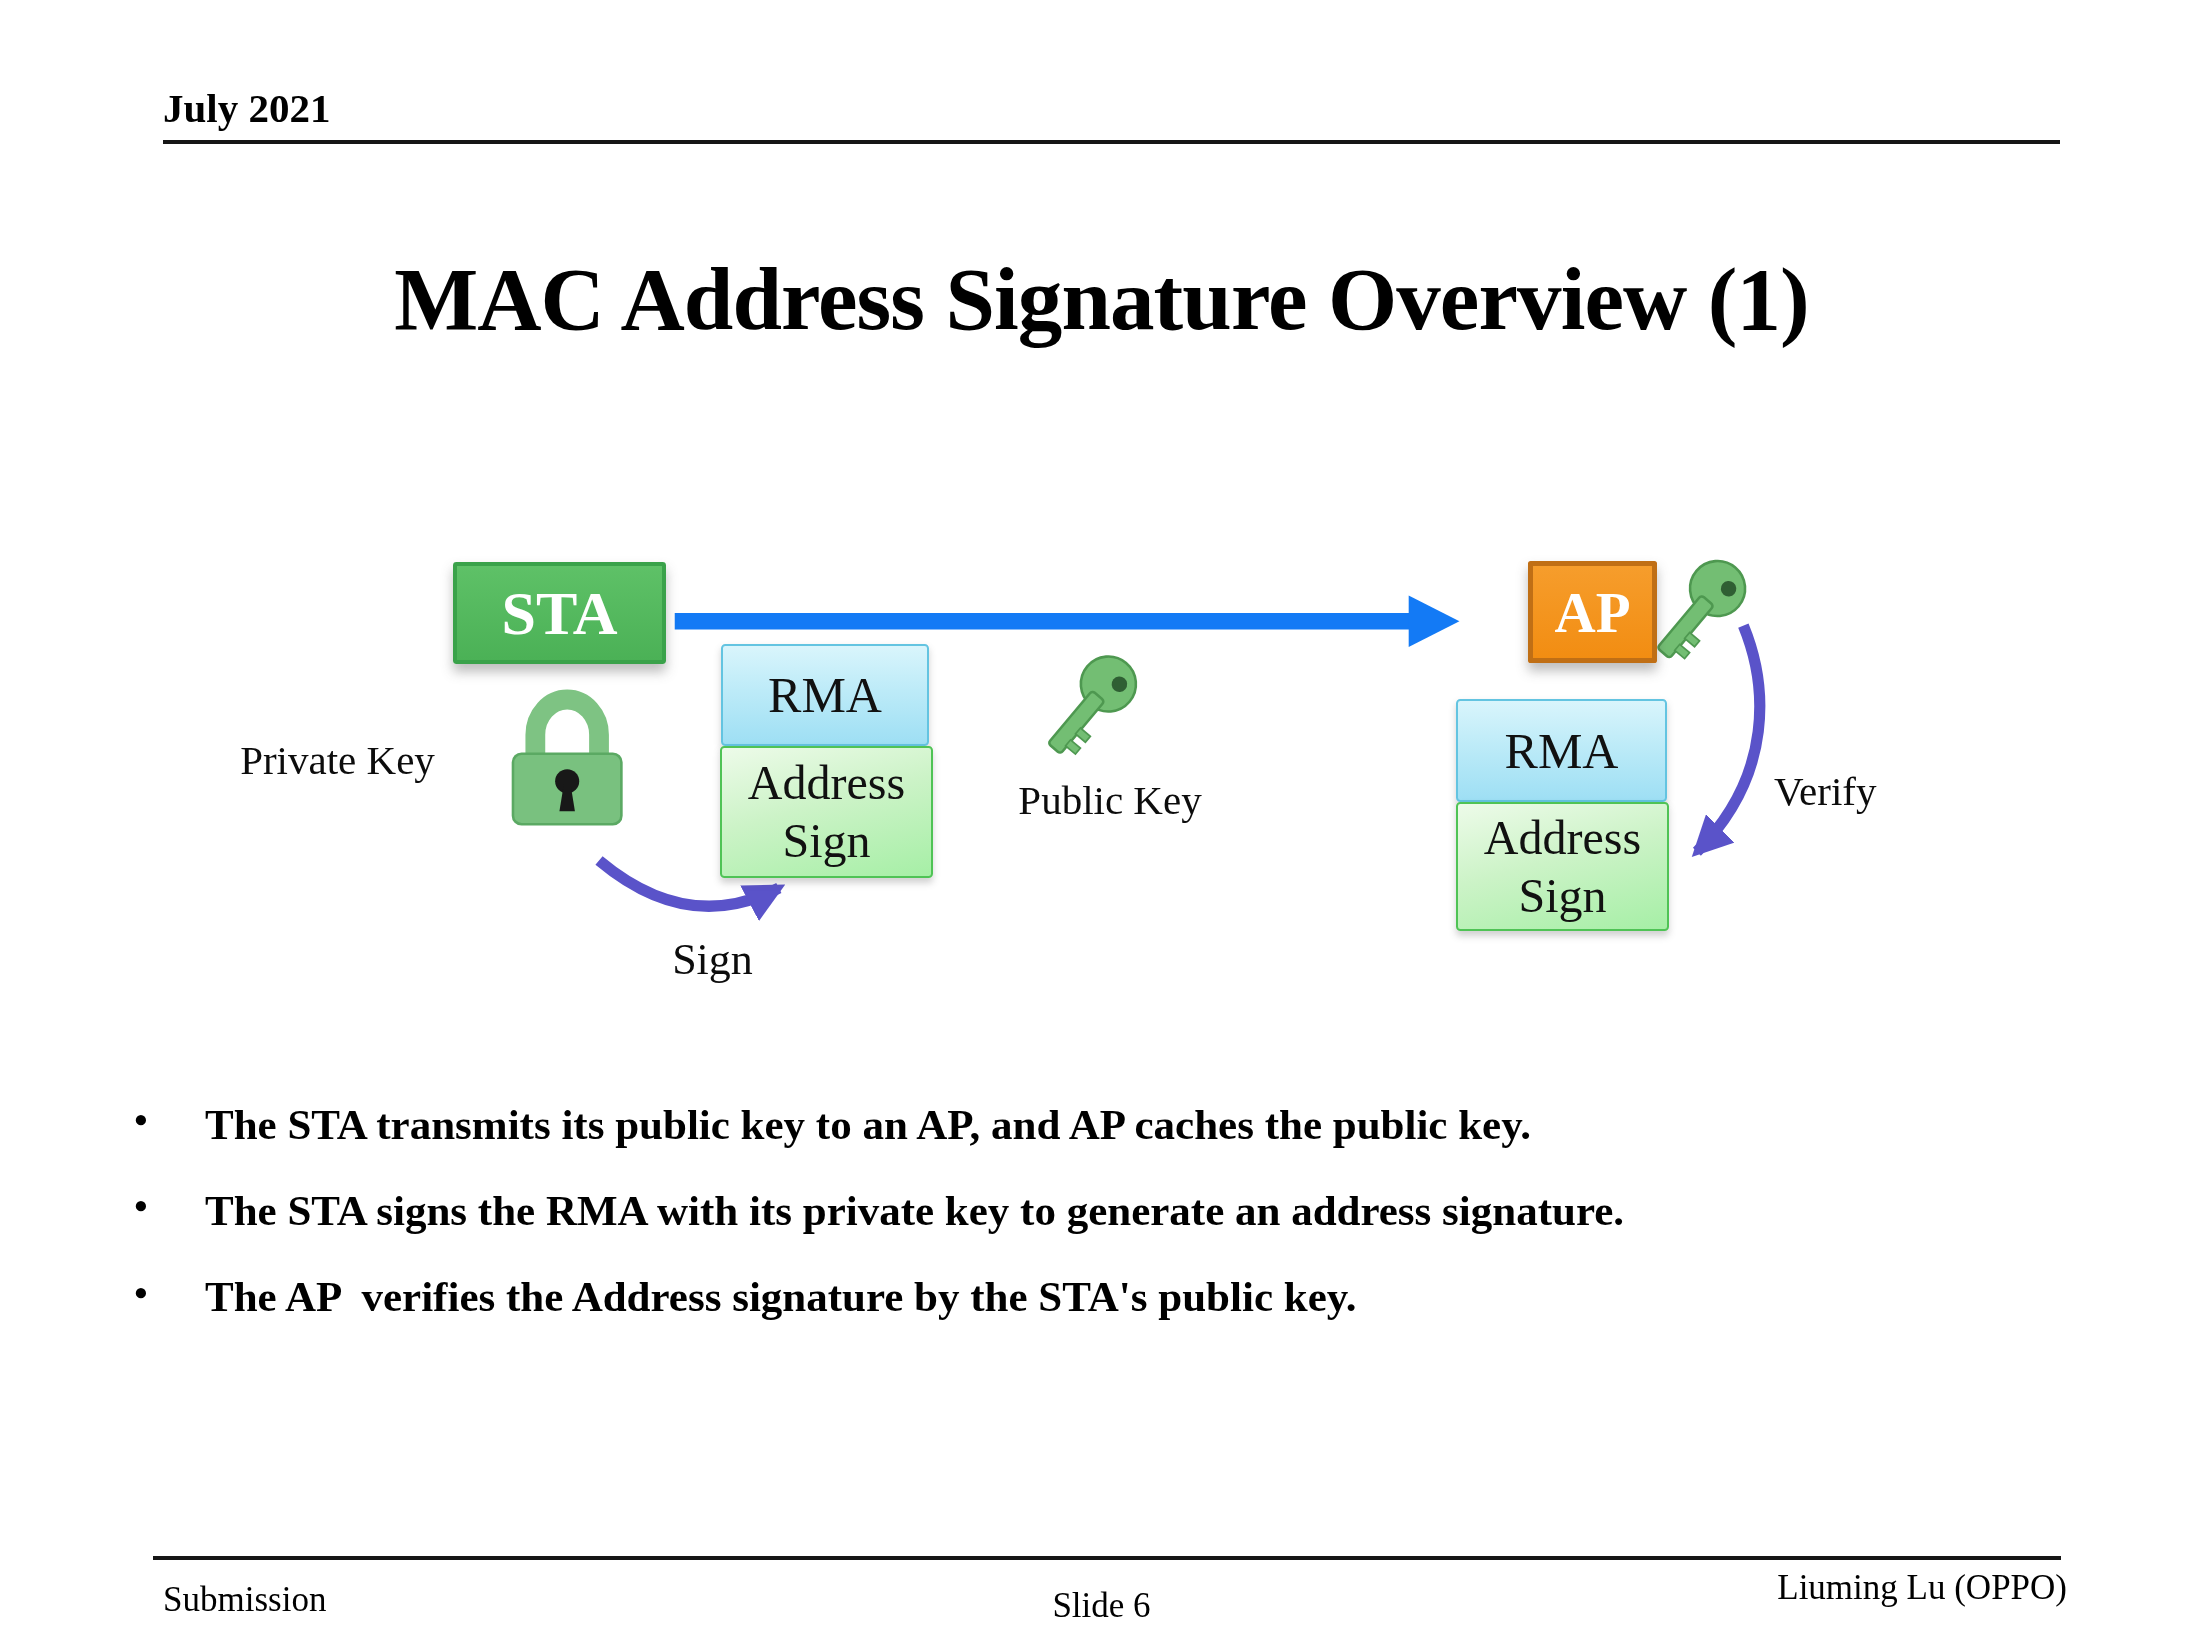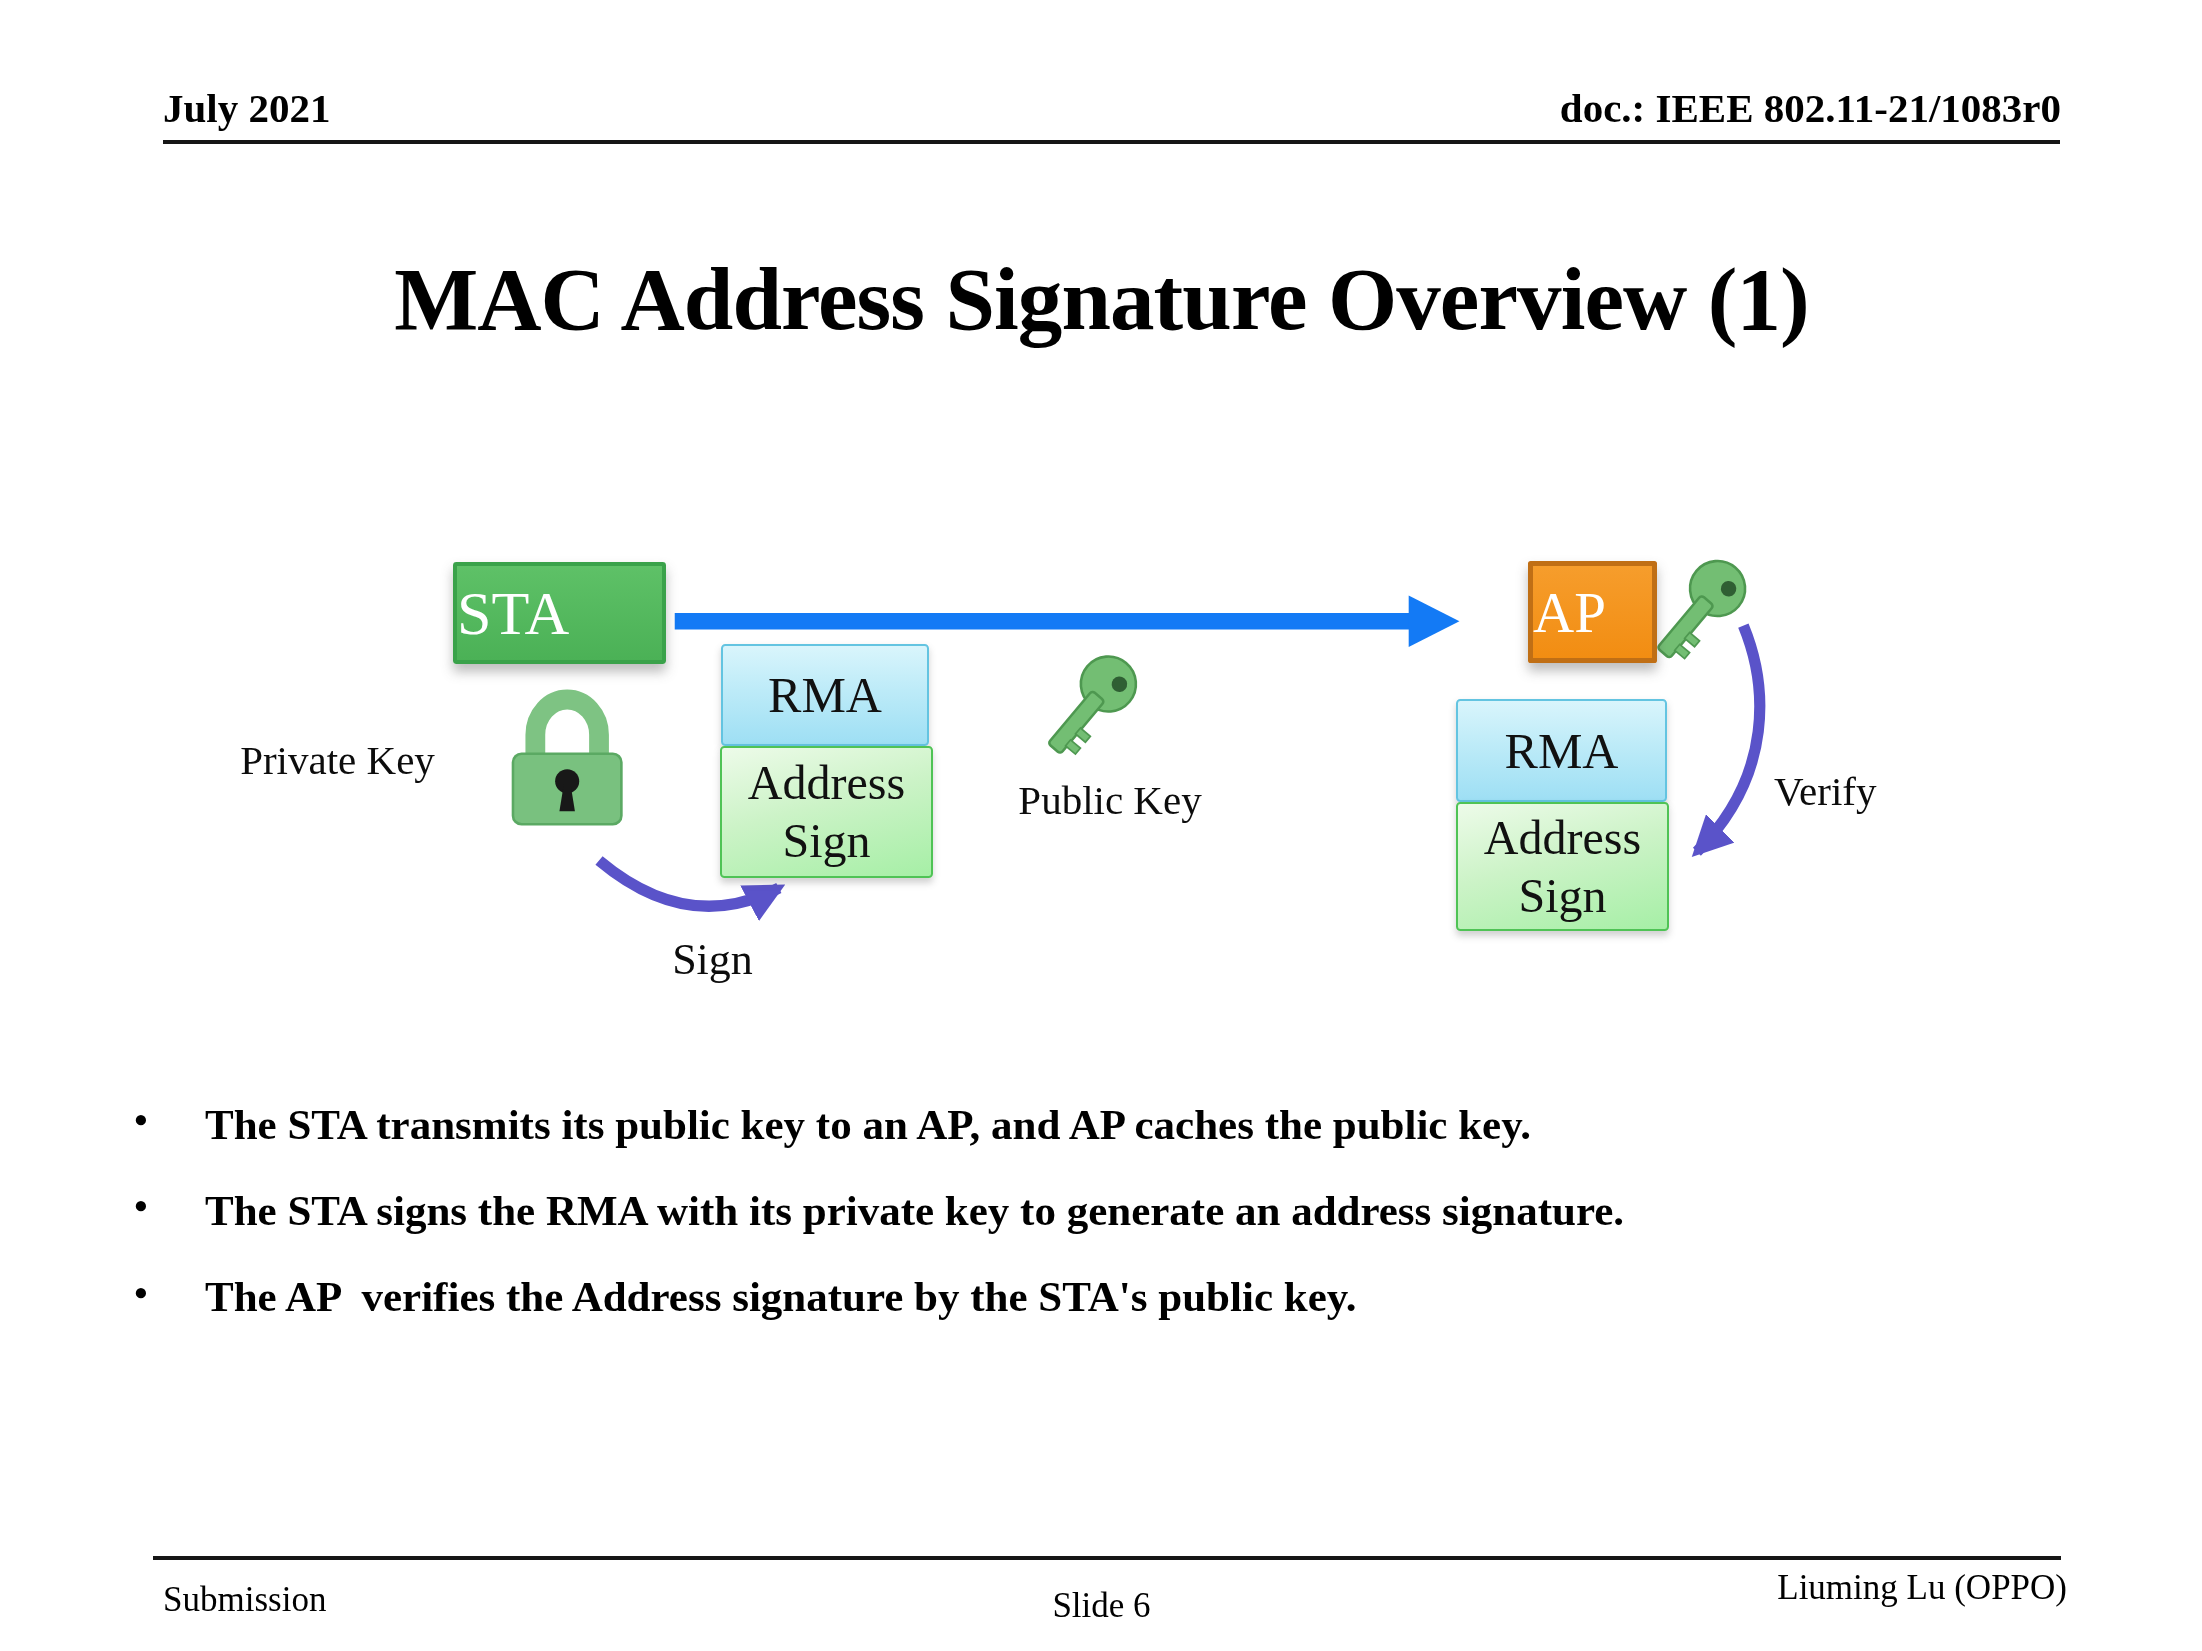--- a/index.html
+++ b/index.html
@@ -11,21 +11,21 @@
 
   
   .hdr-date{left:163px;top:84px;font-size:41px;font-weight:bold;}
   .hdr-doc{right:142px;top:84px;font-size:41px;font-weight:bold;}
   .hdr-line{left:163px;top:140px;width:1897px;height:4.3px;background:#161616;}
 
   
   .title{left:0;right:0;top:248px;text-align:center;font-size:89px;font-weight:bold;letter-spacing:-0.9px;}
 
   
-  .node{display:flex;align-items:center;color:#fff;box-sizing:border-box;}
+  .node{display:flex;align-items:center;justify-content:center;color:#fff;box-sizing:border-box;font-weight:bold;}
   .sta-box{
     left:453px;top:562px;width:213px;height:102px;font-size:62px;
     background:linear-gradient(180deg,#5ec167 0%,#4bb156 100%);
     border:4.3px solid var(--sta-border,#3aa24a);border-radius:3.4px;
     box-shadow:0 7.7px 12px rgba(70,70,70,.35);
   }
   .ap-box{
     left:1528px;top:561px;width:129px;height:102px;font-size:57px;
     background:linear-gradient(180deg,#f69d2c 0%,#f28d12 100%);
     border:5.2px solid var(--ap-border,#c06f15);border-radius:2.6px;
@@ -71,21 +71,20 @@
   .ftr-left{left:163px;top:1568px;font-size:35px;margin-top:12px;}
   .ftr-center{left:0;right:0;top:1586px;text-align:center;font-size:35px;}
   .ftr-right{right:136px;top:1568px;font-size:35px;}
 </style>
 </head>
 <body>
 
 <div class="slide">
 
   <div class="abs hdr-date">July 2021</div>
-  <div class="abs hdr-doc">doc.: IEEE 802.11-21/1083r0</div>
   <div class="abs hdr-line"></div>
 
   <div class="abs title">MAC Address Signature Overview (1)</div>
 
   <svg class="abs overlay" viewBox="0 0 2560 1920">
     <defs>
       <marker id="ah" viewBox="0 0 10 10" refX="8.2" refY="5" markerWidth="3.6" markerHeight="3.6" orient="auto">
         <path d="M0,0 L10,5 L0,10 z" style="fill:var(--arrow-purple,#5a53c9)"></path>
       </marker>
       <g id="key">

